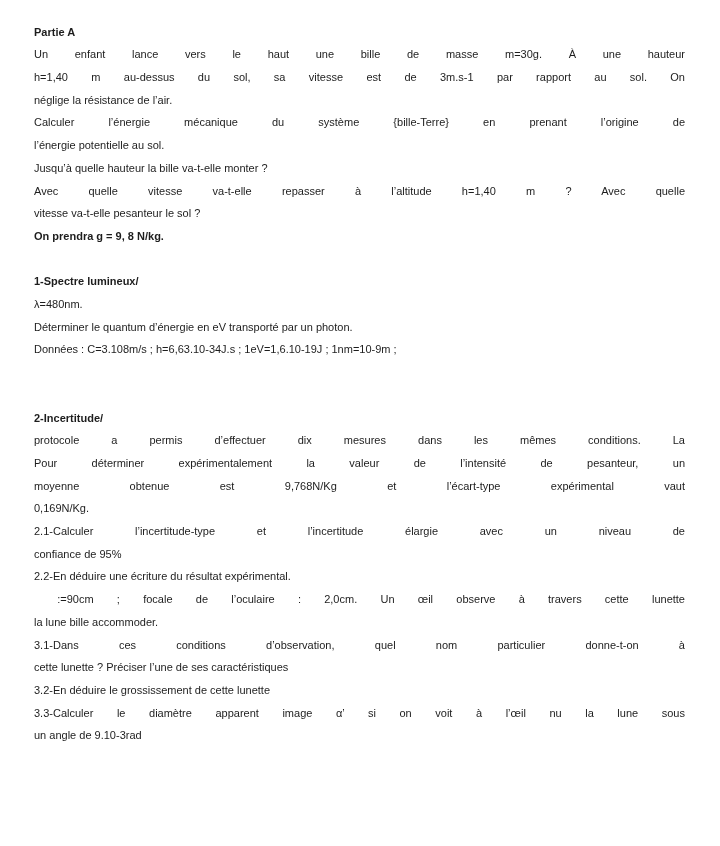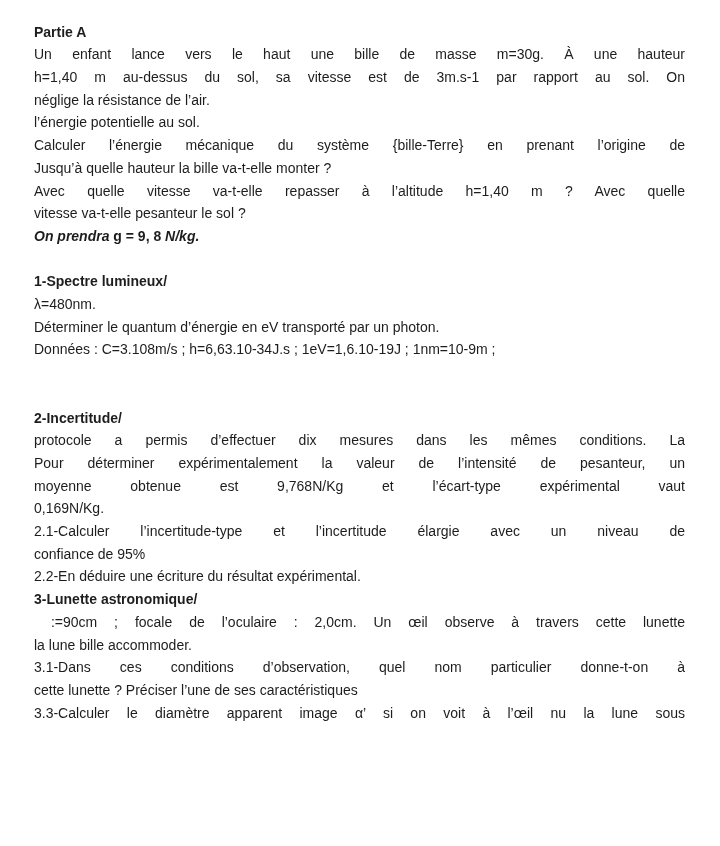--- a/index.html
+++ b/index.html
@@ -9,21 +9,21 @@
   }
   body {
     width: 720px;
     height: 846px;
     overflow: hidden;
     font-family: "Liberation Sans", sans-serif;
     color: #1d1d1d;
   }
   .doc {
     padding: 20.6px 35px 0 34px;
-    font-size: 14px;
+    font-size: 11px;
     line-height: 22.7px;
     -webkit-font-smoothing: antialiased;
   }
   .line {
     white-space: pre-wrap;
     min-height: 22.7px;
   }
   .gap {
     height: 22.7px;
   }
@@ -32,54 +32,54 @@
     text-align-last: justify;
     text-justify: inter-word;
   }
   .heading {
     font-weight: 700;
   }
   .note {
     font-weight: 700;
   }
   .note .it {
-    font-style: italic;
     text-align: center;
   }
 </style>
 </head>
 <body>
 
 <main class="page">
   <div class="doc" id="doc">
       <div class="line heading">Partie A</div>
       <div class="line jline">Un enfant lance vers le haut une bille de masse m=30g. À une hauteur</div>
       <div class="line jline">h=1,40 m au-dessus du sol, sa vitesse est de 3m.s-1 par rapport au sol. On</div>
       <div class="line">néglige la résistance de l’air.</div>
+      <div class="line jline">Calculer l’énergie mécanique du système {bille-Terre} en prenant l’origine de</div>
       <div class="line">l’énergie potentielle au sol.</div>
-      <div class="line jline">Calculer l’énergie mécanique du système {bille-Terre} en prenant l’origine de</div>
       <div class="line">Jusqu’à quelle hauteur la bille va-t-elle monter ?</div>
       <div class="line jline">Avec quelle vitesse va-t-elle repasser à l’altitude h=1,40 m ? Avec quelle</div>
       <div class="line">vitesse va-t-elle pesanteur le sol ?</div>
       <div class="line note"><span class="it">On prendra </span><span class="">g = 9, 8 </span><span class="it">N/kg.</span></div>
       <div class="line gap"></div>
       <div class="line heading">1-Spectre lumineux/</div>
       <div class="line">λ=480nm.</div>
       <div class="line">Déterminer le quantum d’énergie en eV transporté par un photon.</div>
       <div class="line">Données : C=3.108m/s ; h=6,63.10-34J.s ; 1eV=1,6.10-19J ; 1nm=10-9m ;</div>
       <div class="line gap"></div>
       <div class="line gap"></div>
       <div class="line heading">2-Incertitude/</div>
       <div class="line jline">protocole a permis d’effectuer dix mesures dans les mêmes conditions. La</div>
       <div class="line jline">Pour déterminer expérimentalement la valeur de l’intensité de pesanteur, un</div>
       <div class="line jline">moyenne obtenue est 9,768N/Kg et l’écart-type expérimental vaut</div>
       <div class="line">0,169N/Kg.</div>
       <div class="line jline">2.1-Calculer l’incertitude-type et l’incertitude élargie avec un niveau de</div>
       <div class="line">confiance de 95%</div>
       <div class="line">2.2-En déduire une écriture du résultat expérimental.</div>
-      <div class="line heading">3-Lunette astronomique/</div>
       <div class="line jline"> :=90cm ; focale de l’oculaire : 2,0cm. Un œil observe à travers cette lunette</div>
       <div class="line">la lune bille accommoder.</div>
       <div class="line jline">3.1-Dans ces conditions d’observation, quel nom particulier donne-t-on à</div>
       <div class="line">cette lunette ? Préciser l’une de ses caractéristiques</div>
+      <div class="line">3.2-En déduire le grossissement de cette lunette</div>
       <div class="line jline">3.3-Calculer le diamètre apparent image α’ si on voit à l’œil nu la lune sous</div>
+      <div class="line">un angle de 9.10-3rad</div>
     </div>
 </main>
 
 </body></html>

